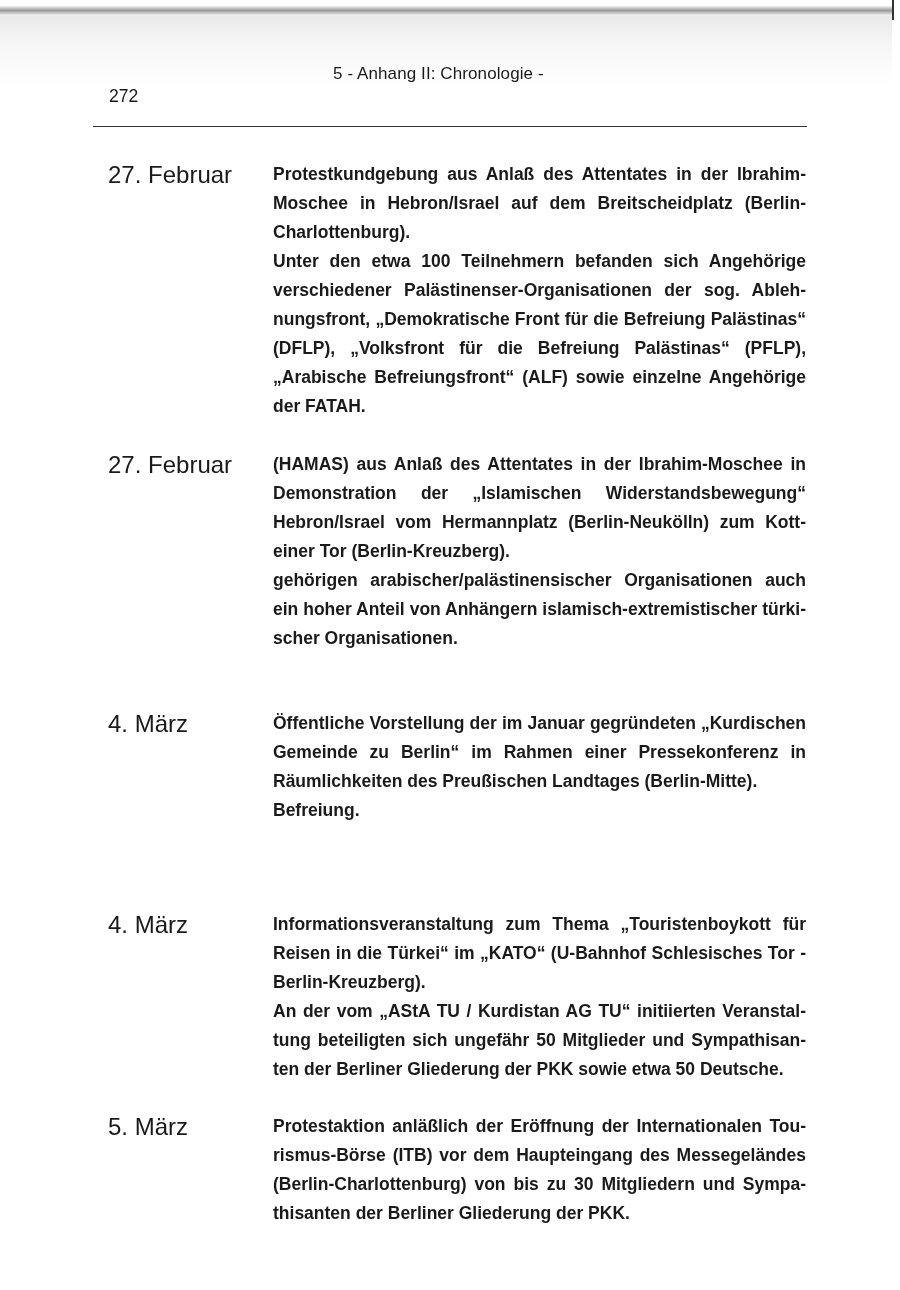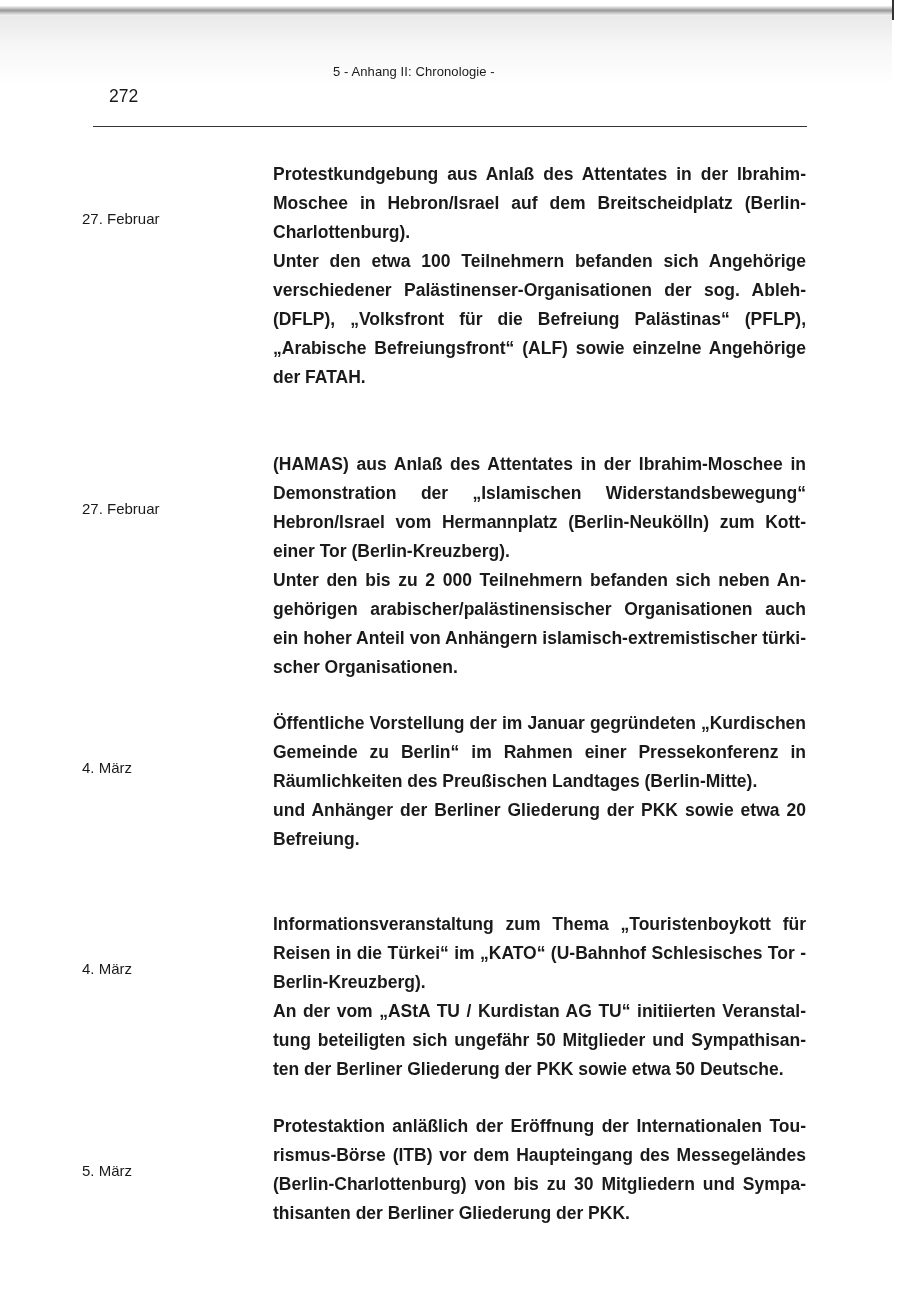--- a/index.html
+++ b/index.html
@@ -36,21 +36,21 @@
       right: 6px;
       top: 0;
       width: 2px;
       height: 20px;
       background: #333;
     }
     .page-header-title {
       position: absolute;
       left: 333px;
       top: 64px;
-      font-size: 13px;
+      font-size: 17px;
       letter-spacing: 0.1px;
     }
     .page-number {
       position: absolute;
       left: 109px;
       top: 86px;
       font-size: 17.5px;
     }
     .header-rule {
       position: absolute;
@@ -66,26 +66,25 @@
       top: 0;
       width: 900px;
     }
     .entry {
       position: absolute;
       left: 0;
       width: 900px;
     }
     .entry-date {
       position: absolute;
-      left: 82px;
+      left: 108px;
       top: 0;
-      font-size: 15px;
+      font-size: 24px;
       line-height: 29px;
       white-space: nowrap;
-      margin-top: 44px;
     }
     .entry-text {
       position: absolute;
       left: 273px;
       top: 0;
       width: 533px;
       font-size: 17.5px;
       line-height: 29px;
       text-align: justify;
     }
@@ -113,45 +112,44 @@
 
 <div class="entries">
   <div class="entry" style="top: 160px;">
     <div class="entry-date">27. Februar</div>
     <div class="entry-text">
         <span class="line">Protestkundgebung aus Anlaß des Attentates in der Ibrahim-</span>
         <span class="line">Moschee in Hebron/Israel auf dem Breitscheidplatz (Berlin-</span>
         <span class="line last">Charlottenburg).</span>
         <span class="line">Unter den etwa 100 Teilnehmern befanden sich Angehörige</span>
         <span class="line">verschiedener Palästinenser-Organisationen der sog. Ableh-</span>
+        <span class="line">nungsfront, „Demokratische Front für die Befreiung Palästinas“</span>
         <span class="line">(DFLP), „Volksfront für die Befreiung Palästinas“ (PFLP),</span>
         <span class="line">„Arabische Befreiungsfront“ (ALF) sowie einzelne Angehörige</span>
         <span class="line last">der FATAH.</span>
       </div>
   </div>
   <div class="entry" style="top: 450px;">
     <div class="entry-date">27. Februar</div>
     <div class="entry-text">
         <span class="line">(HAMAS) aus Anlaß des Attentates in der Ibrahim-Moschee in</span>
         <span class="line">Demonstration der „Islamischen Widerstandsbewegung“</span>
         <span class="line">Hebron/Israel vom Hermannplatz (Berlin-Neukölln) zum Kott-</span>
         <span class="line last">einer Tor (Berlin-Kreuzberg).</span>
-        <span class="line">Unter den bis zu 2 000 Teilnehmern befanden sich neben An-</span>
         <span class="line">gehörigen arabischer/palästinensischer Organisationen auch</span>
         <span class="line">ein hoher Anteil von Anhängern islamisch-extremistischer türki-</span>
         <span class="line last">scher Organisationen.</span>
       </div>
   </div>
   <div class="entry" style="top: 709px;">
     <div class="entry-date">4. März</div>
     <div class="entry-text">
         <span class="line">Öffentliche Vorstellung der im Januar gegründeten „Kurdischen</span>
         <span class="line">Gemeinde zu Berlin“ im Rahmen einer Pressekonferenz in</span>
         <span class="line last">Räumlichkeiten des Preußischen Landtages (Berlin-Mitte).</span>
-        <span class="line">und Anhänger der Berliner Gliederung der PKK sowie etwa 20</span>
         <span class="line last">Befreiung.</span>
       </div>
   </div>
   <div class="entry" style="top: 910px;">
     <div class="entry-date">4. März</div>
     <div class="entry-text">
         <span class="line">Informationsveranstaltung zum Thema „Touristenboykott für</span>
         <span class="line">Reisen in die Türkei“ im „KATO“ (U-Bahnhof Schlesisches Tor -</span>
         <span class="line last">Berlin-Kreuzberg).</span>
         <span class="line">An der vom „AStA TU / Kurdistan AG TU“ initiierten Veranstal-</span>

